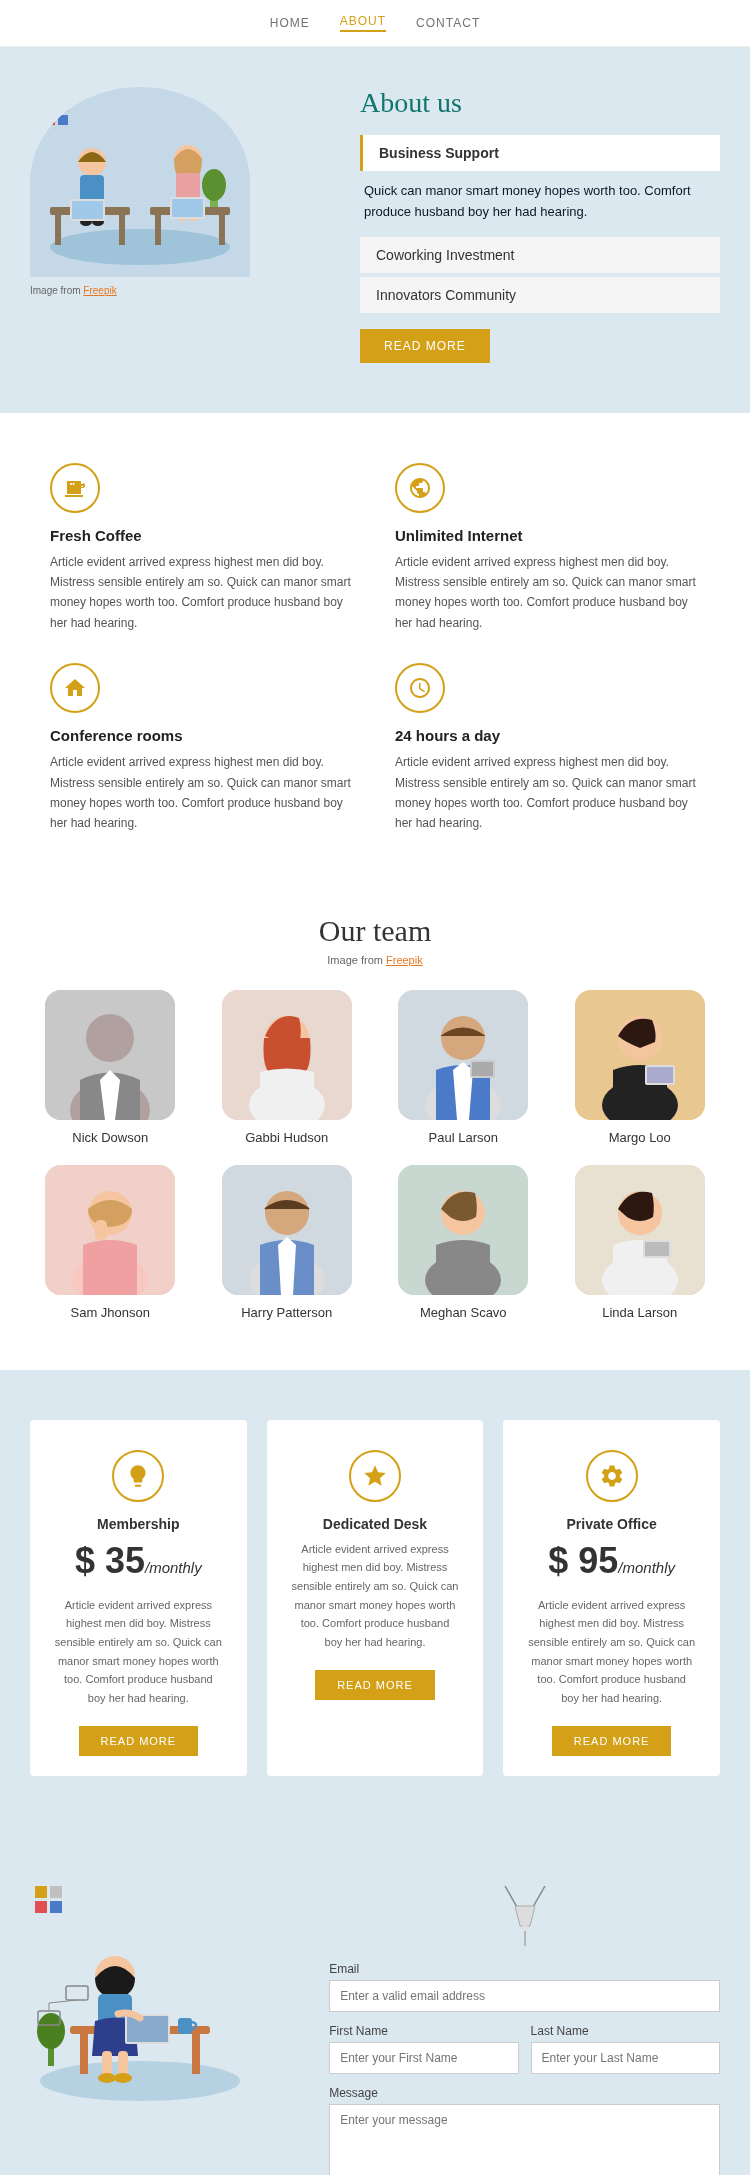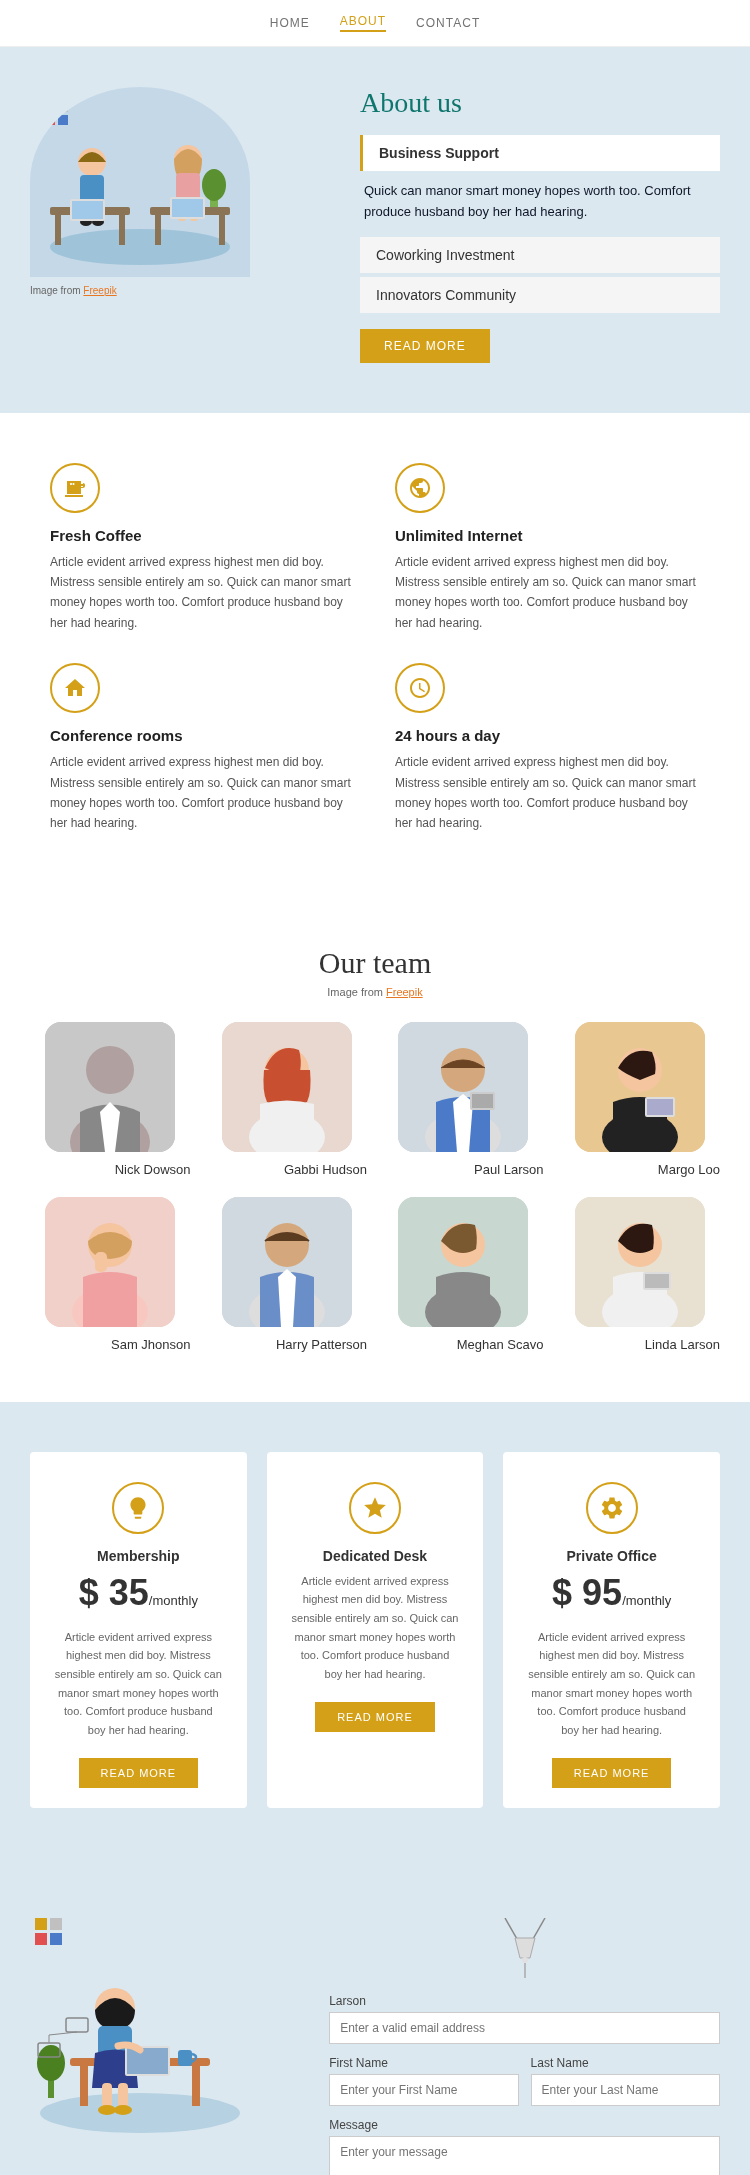--- a/index.html
+++ b/index.html
@@ -28,38 +28,38 @@
     
     .features-section { background: #fff; padding: 50px 50px 40px; display: grid; grid-template-columns: 1fr 1fr; gap: 30px 40px; }
     .feature-item {}
     .feature-icon { width: 50px; height: 50px; border: 2px solid #d4a017; border-radius: 50%; display: flex; align-items: center; justify-content: center; margin-bottom: 14px; }
     .feature-icon svg { width: 24px; height: 24px; fill: #d4a017; }
     .feature-title { font-size: 15px; font-weight: bold; color: #222; margin-bottom: 8px; font-family: sans-serif; }
     .feature-desc { font-size: 12px; color: #555; line-height: 1.7; font-family: sans-serif; }
 
     
     .team-section { background: #fff; padding: 40px 30px 50px; text-align: center; }
-    .team-title { font-size: 30px; color: #333; font-weight: normal; margin-bottom: 6px; margin-top: 32px; }
+    .team-title { font-size: 30px; color: #333; font-weight: normal; margin-bottom: 6px; }
     .team-img-credit { font-size: 11px; color: #666; margin-bottom: 24px; font-family: sans-serif; }
     .team-img-credit a { color: #e87722; }
     .team-grid { display: grid; grid-template-columns: repeat(4, 1fr); gap: 20px 16px; }
-    .team-member { text-align: right; }
+    .team-member { text-align: center; }
     .team-photo { width: 130px; height: 130px; border-radius: 16px; margin: 0 auto 10px; overflow: hidden; background: #ddd; display: flex; align-items: center; justify-content: center; }
     .team-photo svg { width: 130px; height: 130px; }
     .team-name { font-size: 13px; color: #333; font-family: sans-serif; font-weight: 500; }
 
     
     .pricing-section { background: #dce8f0; padding: 50px 30px; display: grid; grid-template-columns: repeat(3, 1fr); gap: 20px; }
     .pricing-card { background: #fff; padding: 30px 24px 20px; text-align: center; border-radius: 4px; }
     .pricing-icon { width: 52px; height: 52px; border: 2px solid #d4a017; border-radius: 50%; display: flex; align-items: center; justify-content: center; margin: 0 auto 14px; }
     .pricing-icon svg { width: 26px; height: 26px; fill: #d4a017; }
     .pricing-name { font-size: 14px; font-weight: bold; color: #333; margin-bottom: 8px; font-family: sans-serif; }
     .pricing-price { font-size: 14px; color: #333; margin-bottom: 14px; font-family: sans-serif; }
     .pricing-price span.big { font-size: 36px; font-weight: bold; text-align: center; }
-    .pricing-price span.small { font-size: 13px; }
+    .pricing-price span.small { font-size: 15px; font-style: italic; }
     .pricing-desc { font-size: 11px; color: #666; line-height: 1.7; margin-bottom: 18px; font-family: sans-serif; }
     .pricing-btn { background: #d4a017; color: #fff; border: none; padding: 9px 22px; font-size: 11px; letter-spacing: 1px; text-transform: uppercase; cursor: pointer; font-family: sans-serif; }
 
     
     .contact-section { background: #dce8f0; padding: 40px 30px 30px; display: flex; gap: 20px; align-items: flex-start; }
     .contact-left { flex: 1; }
     .contact-right { flex: 1.4; padding-top: 10px; }
     .contact-right .lamp-area { text-align: center; margin-bottom: 16px; }
     .form-group { margin-bottom: 12px; }
     .form-label { font-size: 12px; color: #444; display: block; margin-bottom: 4px; font-family: sans-serif; }
@@ -411,21 +411,21 @@
     <div class="contact-right lamp-area" style="text-align:center; margin-bottom:12px;">
       <svg width="80" height="60" viewBox="0 0 80 60" xmlns="http://www.w3.org/2000/svg">
         <line x1="20" y1="0" x2="40" y2="35" stroke="#888" stroke-width="1.5"></line>
         <line x1="60" y1="0" x2="40" y2="35" stroke="#888" stroke-width="1.5"></line>
         <polygon points="30,20 50,20 45,40 35,40" fill="#ddd" stroke="#aaa" stroke-width="1"></polygon>
         <circle cx="40" cy="42" r="3" fill="#e0e0e0"></circle>
         <line x1="40" y1="45" x2="40" y2="60" stroke="#aaa" stroke-width="1.5"></line>
       </svg>
     </div>
     <div class="form-group">
-      <label class="form-label">Larson</label>
+      <label class="form-label">Email</label>
       <input class="form-input" type="email" placeholder="Enter a valid email address" style="">
     </div>
     <div class="form-row">
       <div class="form-group">
         <label class="form-label">First Name</label>
         <input class="form-input" type="text" placeholder="Enter your First Name" style="">
       </div>
       <div class="form-group">
         <label class="form-label">Last Name</label>
         <input class="form-input" type="text" placeholder="Enter your Last Name" style="">

